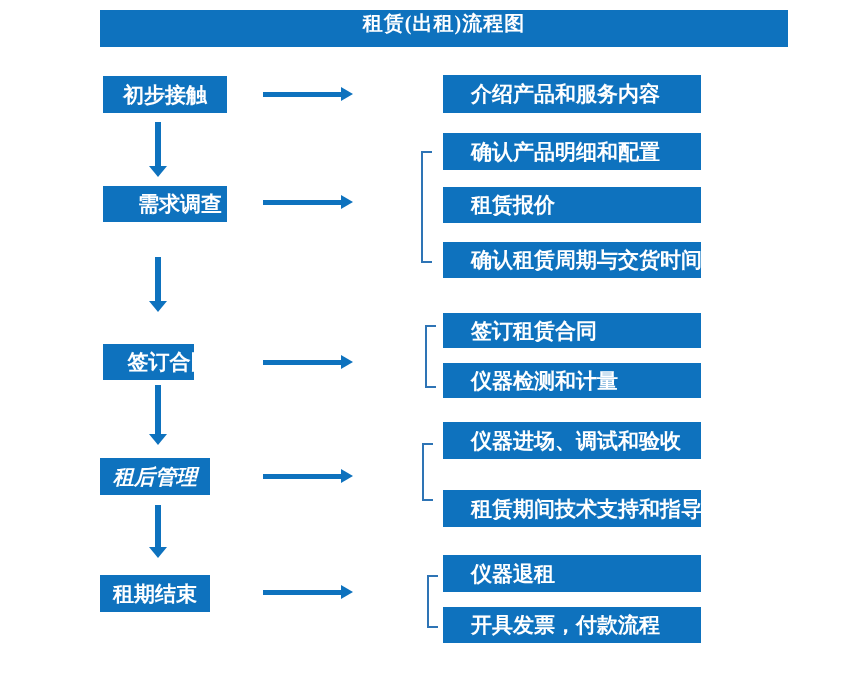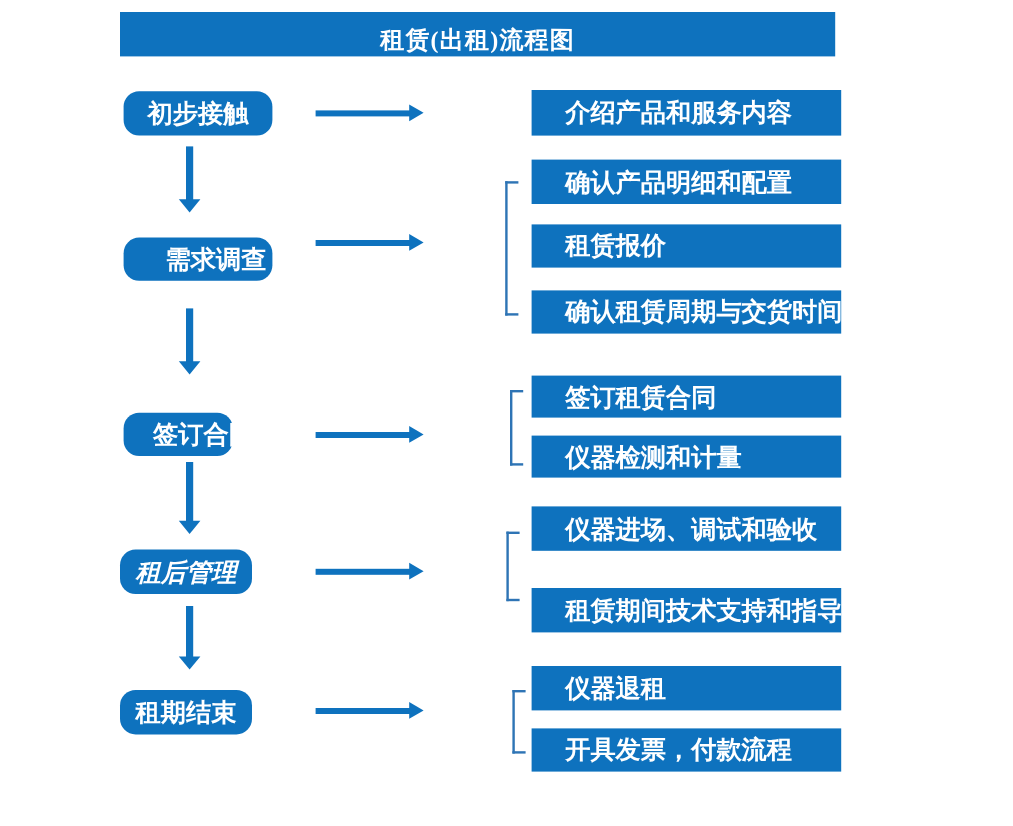--- a/index.html
+++ b/index.html
@@ -22,32 +22,32 @@
     background: var(--primary-blue, #0E72BE);
     color: var(--text-white, #ffffff);
     display: flex;
     align-items: center;
     font-size: 21px;
     box-sizing: border-box;
     white-space: nowrap;
   }
   .title-bar {
     position: absolute;
-    left: 100px; top: 10px; width: 596px; height: 37px;
+    left: 100px; top: 10px; width: 688px; height: 37px;
     background: var(--primary-blue, #0E72BE);
     color: var(--text-white, #ffffff);
     display: flex;
-    align-items: flex-end;
+    align-items: flex-start;
     justify-content: center;
     font-size: 20px;
     letter-spacing: 1px;
   }
-  .step { justify-content: center; text-align: center; border-radius: 13px; }
+  .step { justify-content: center; text-align: center; }
   .s1 { left: 103px; top: 76px;  width: 124px; height: 37px; }
-  .s2 { left: 103px; top: 198px; width: 124px; height: 36px; padding-left: 30px; }
+  .s2 { left: 103px; top: 186px; width: 124px; height: 36px; padding-left: 30px; }
   .s3 { left: 103px; top: 344px; width: 91px; height: 36px; padding-left: 42px; }
   .s4 { left: 100px; top: 458px; width: 110px; height: 37px; font-style: italic; }
   .s5 { left: 100px; top: 575px; width: 110px; height: 37px; }
 
   .out { width: 258px; padding-left: 28px; }
   .o1  { left: 443px; top: 75px;  height: 38px; }
   .o2  { left: 443px; top: 133px; height: 37px; }
   .o3  { left: 443px; top: 187px; height: 36px; }
   .o4  { left: 443px; top: 242px; height: 36px; }
   .o5  { left: 443px; top: 313px; height: 35px; }

